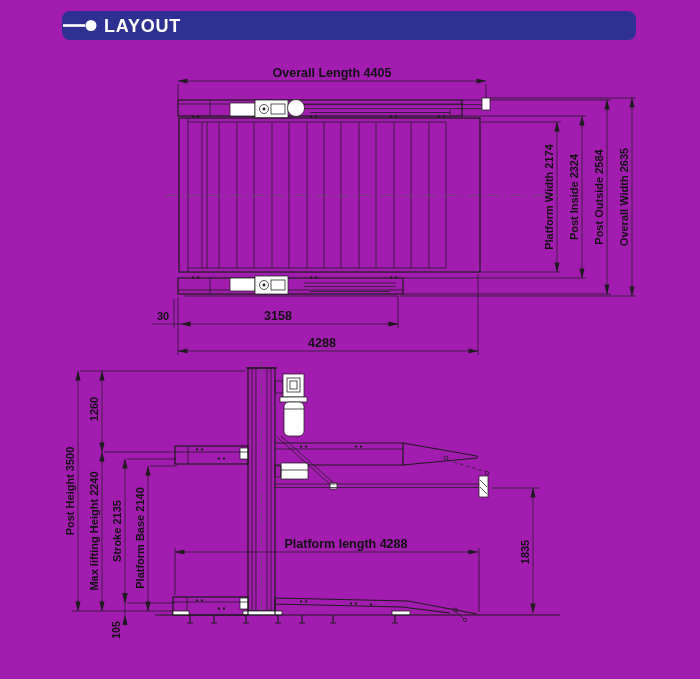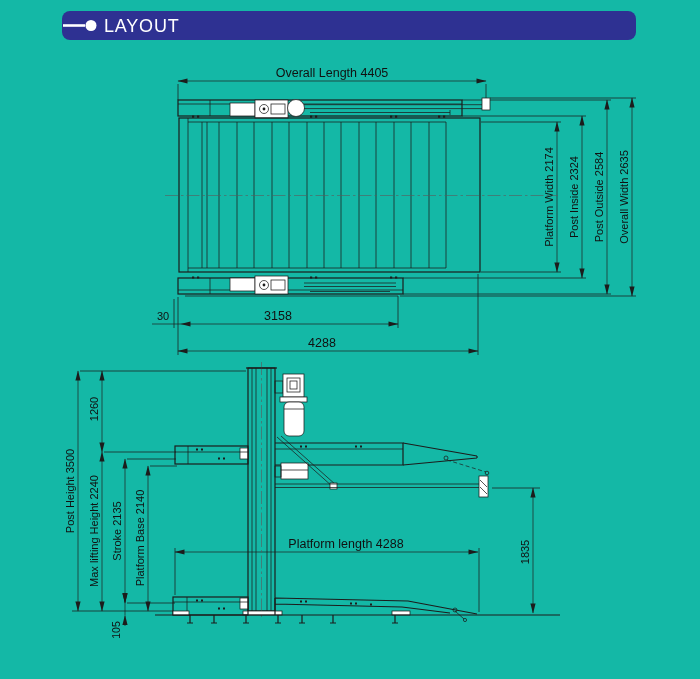--- a/index.html
+++ b/index.html
@@ -1,17 +1,17 @@
 <!DOCTYPE html>
 <html><head>
 <meta charset="utf-8">
 <style>
   html,body{margin:0;padding:0;background:#ffffff;}
-  .sheet{position:relative;width:700px;height:679px;background:#14b8a6;overflow:hidden;
-         font-family:"Liberation Sans",sans-serif;}
+  .sheet{position:relative;width:700px;height:679px;background:#a21caf;overflow:hidden;
+         font-family:"Liberation Sans",sans-serif;font-weight:bold;}
   svg{font-family:"Liberation Sans",sans-serif;display:block;}
   .ln1{stroke:#1c1c1c;stroke-width:1.2;fill:none;}
   .ln{stroke:#1c1c1c;stroke-width:0.75;fill:none;}
   .lnw{stroke:#1c1c1c;stroke-width:0.75;fill:#ffffff;}
   .cl{stroke:#5a5a5a;stroke-width:0.6;fill:none;stroke-dasharray:13 3 2.5 3;}
   .dash{stroke:#1c1c1c;stroke-width:0.7;fill:none;stroke-dasharray:4 2.5;}
   .dot{fill:#1c1c1c;stroke:none;}
   .dl{stroke:#1c1c1c;stroke-width:0.7;fill:none;}
   text{fill:#111111;}
   .t11{font-size:11px;}

